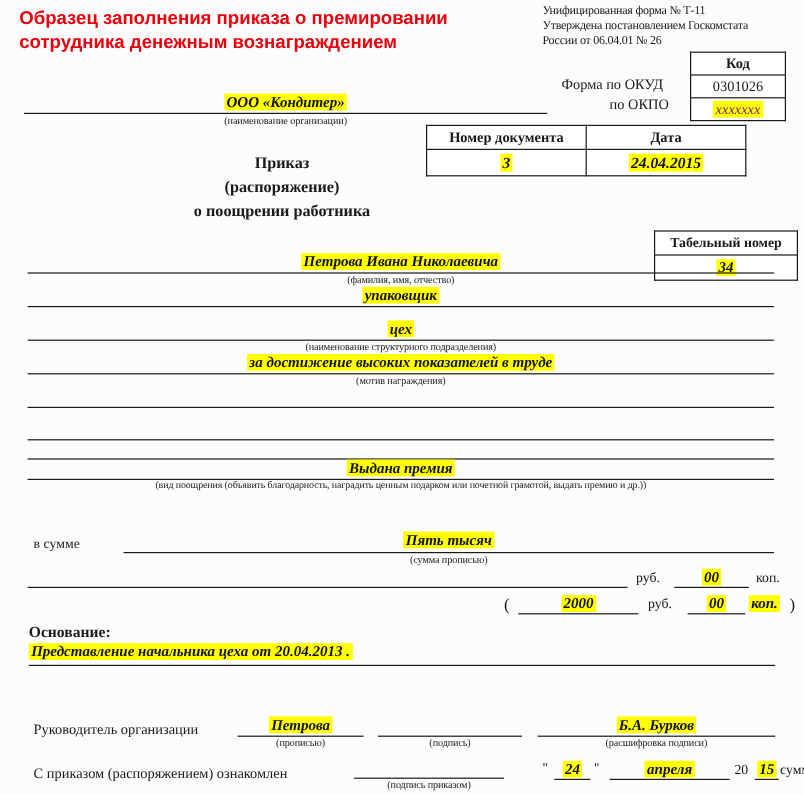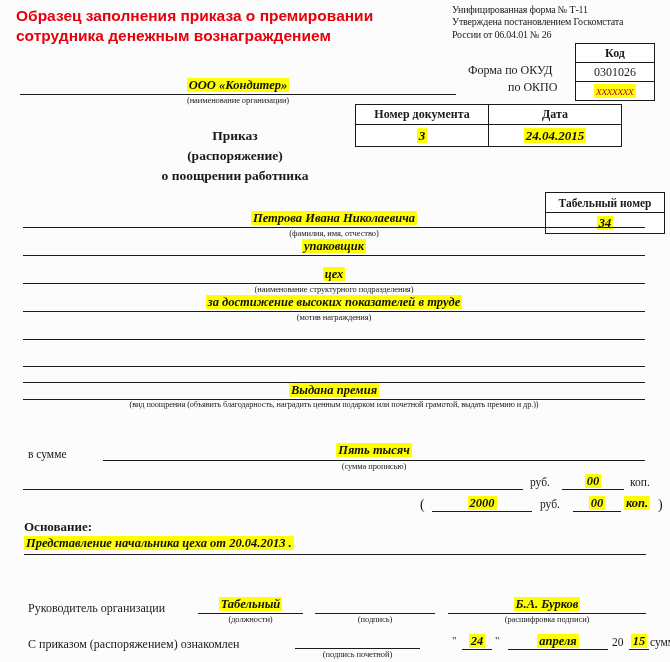--- a/index.html
+++ b/index.html
@@ -22,21 +22,21 @@
   .hl {
     background: #ffff00;
     font-style: italic;
     font-weight: bold;
     color: #111;
     padding: 0 2px;
     white-space: nowrap;
   }
   .hl-plain {
     background: #ffff00;
-    color: #b91c1c;
+    color: #701a75;
     padding: 0 2px;
     white-space: nowrap;
   }
   .rule {
     position: absolute;
     border-bottom: 1.4px solid #1a1a1a;
     height: 0;
   }
   .cap {
     position: absolute;
@@ -273,38 +273,38 @@
 
   <div id="osnovanie-title">Основание:</div>
   <div id="osnovanie-val">
     <span class="hl">Представление начальника цеха от 20.04.2013 .</span>
   </div>
   <div class="rule" style="left:24px; top:554px; width:622px;"></div>
 
   <div class="lbl" style="left:28px; top:601px; font-size:12px;">Руководитель организации</div>
 
   <div class="val" style="left:198px; top:597px; width:105px;">
-    <span class="hl">Табельный</span>
+    <span class="hl">Петрова</span>
   </div>
   <div class="rule" style="left:198px; top:613px; width:105px;"></div>
-  <div class="cap" style="left:198px; top:614px; width:105px;">(должности)</div>
+  <div class="cap" style="left:198px; top:614px; width:105px;">(прописью)</div>
 
   <div class="rule" style="left:315px; top:613px; width:120px;"></div>
   <div class="cap" style="left:315px; top:614px; width:120px;">(подпись)</div>
 
   <div class="val" style="left:448px; top:597px; width:198px;">
     <span class="hl">Б.А. Бурков</span>
   </div>
   <div class="rule" style="left:448px; top:613px; width:198px;"></div>
   <div class="cap" style="left:448px; top:614px; width:198px;">(расшифровка подписи)</div>
 
   <div class="lbl" style="left:28px; top:637px; font-size:12px;">С приказом (распоряжением) ознакомлен</div>
 
   <div class="rule" style="left:295px; top:648px; width:125px;"></div>
-  <div class="cap" style="left:295px; top:649px; width:125px;">(подпись почетной)</div>
+  <div class="cap" style="left:295px; top:649px; width:125px;">(подпись приказом)</div>
 
   <div class="lbl" style="left:452px; top:634px; font-size:11px;">"</div>
   <div class="val" style="left:462px; top:634px; width:30px;">
     <span class="hl">24</span>
   </div>
   <div class="rule" style="left:462px; top:649px; width:30px;"></div>
   <div class="lbl" style="left:495px; top:634px; font-size:11px;">"</div>
 
   <div class="val" style="left:508px; top:634px; width:100px;">
     <span class="hl">апреля</span>

